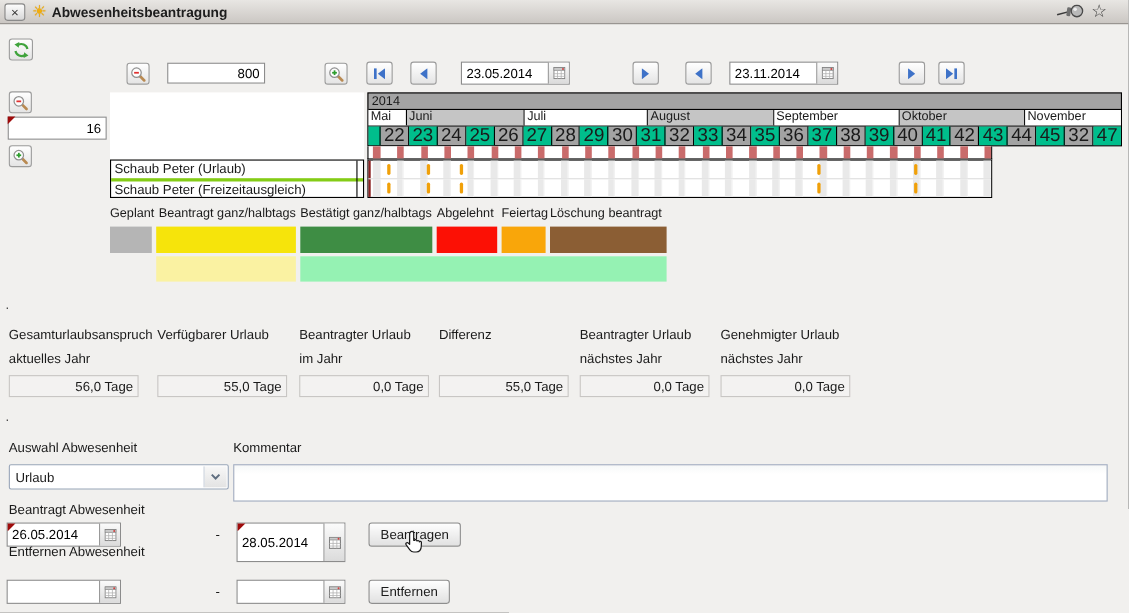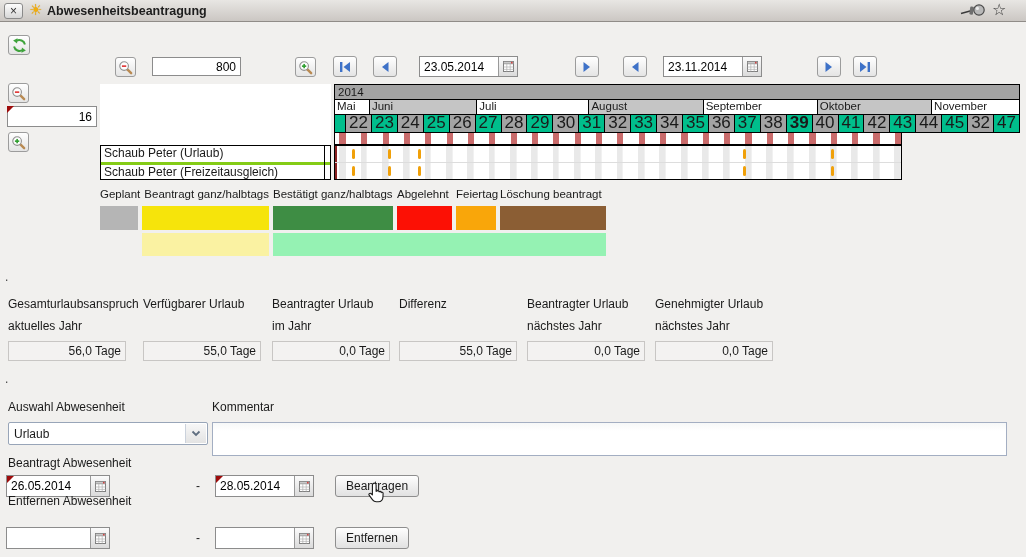--- a/index.html
+++ b/index.html
@@ -242,21 +242,21 @@
         <div class="cal-week" style="background: rgb(0, 190, 140);">29</div>
         <div class="cal-week">30</div>
         <div class="cal-week" style="background: rgb(0, 190, 140);">31</div>
         <div class="cal-week">32</div>
         <div class="cal-week" style="background: rgb(0, 190, 140);">33</div>
         <div class="cal-week">34</div>
         <div class="cal-week" style="background: rgb(0, 190, 140);">35</div>
         <div class="cal-week">36</div>
         <div class="cal-week" style="background: rgb(0, 190, 140);">37</div>
         <div class="cal-week">38</div>
-        <div class="cal-week" style="background: rgb(0, 190, 140); font-weight: bold;">39</div>
+        <div class="cal-week" style="background: rgb(0, 190, 140);">39</div>
         <div class="cal-week">40</div>
         <div class="cal-week" style="background: rgb(0, 190, 140);">41</div>
         <div class="cal-week">42</div>
         <div class="cal-week" style="background: rgb(0, 190, 140);">43</div>
         <div class="cal-week">44</div>
         <div class="cal-week" style="background: rgb(0, 190, 140);">45</div>
         <div class="cal-week">32</div>
         <div class="cal-week" style="background: rgb(0, 190, 140);">47</div>
       </div>
   </div>
@@ -608,21 +608,21 @@
           <rect x="0.5" y="0.5" width="10" height="2.4" fill="#C9C9C9" stroke="#808080" stroke-width="0.6"></rect>
         <line x1="3.8" y1="3" x2="3.8" y2="10.5" stroke="#B0B0B0" stroke-width="0.7"></line>
           <line x1="7.2" y1="3" x2="7.2" y2="10.5" stroke="#B0B0B0" stroke-width="0.7"></line>
         <line x1="0.5" y1="6" x2="10.5" y2="6" stroke="#B0B0B0" stroke-width="0.7"></line>
           <line x1="0.5" y1="8.4" x2="10.5" y2="8.4" stroke="#B0B0B0" stroke-width="0.7"></line>
         <circle cx="8.8" cy="1.7" r="0.9" fill="#D04040"></circle>
       </svg>
     </button>
   </span>
   <span class="flabel" style="left:193px;top:475px;width:10px;text-align:center;line-height:22px;">-</span>
-  <span class="datefield req" style="left:215px;top:475px;width:99px;height:22px;">
+  <span class="datefield req" style="left:215px;top:475px;width:99px;height:36px;">
     <input value="28.05.2014" style="">
     <button class="calbtn">
       <svg width="11" height="11" viewBox="0 0 11 11">
         <rect x="0.5" y="0.5" width="10" height="10" fill="#fff" stroke="#808080"></rect>
           <rect x="0.5" y="0.5" width="10" height="2.4" fill="#C9C9C9" stroke="#808080" stroke-width="0.6"></rect>
         <line x1="3.8" y1="3" x2="3.8" y2="10.5" stroke="#B0B0B0" stroke-width="0.7"></line>
           <line x1="7.2" y1="3" x2="7.2" y2="10.5" stroke="#B0B0B0" stroke-width="0.7"></line>
         <line x1="0.5" y1="6" x2="10.5" y2="6" stroke="#B0B0B0" stroke-width="0.7"></line>
           <line x1="0.5" y1="8.4" x2="10.5" y2="8.4" stroke="#B0B0B0" stroke-width="0.7"></line>
         <circle cx="8.8" cy="1.7" r="0.9" fill="#D04040"></circle>

